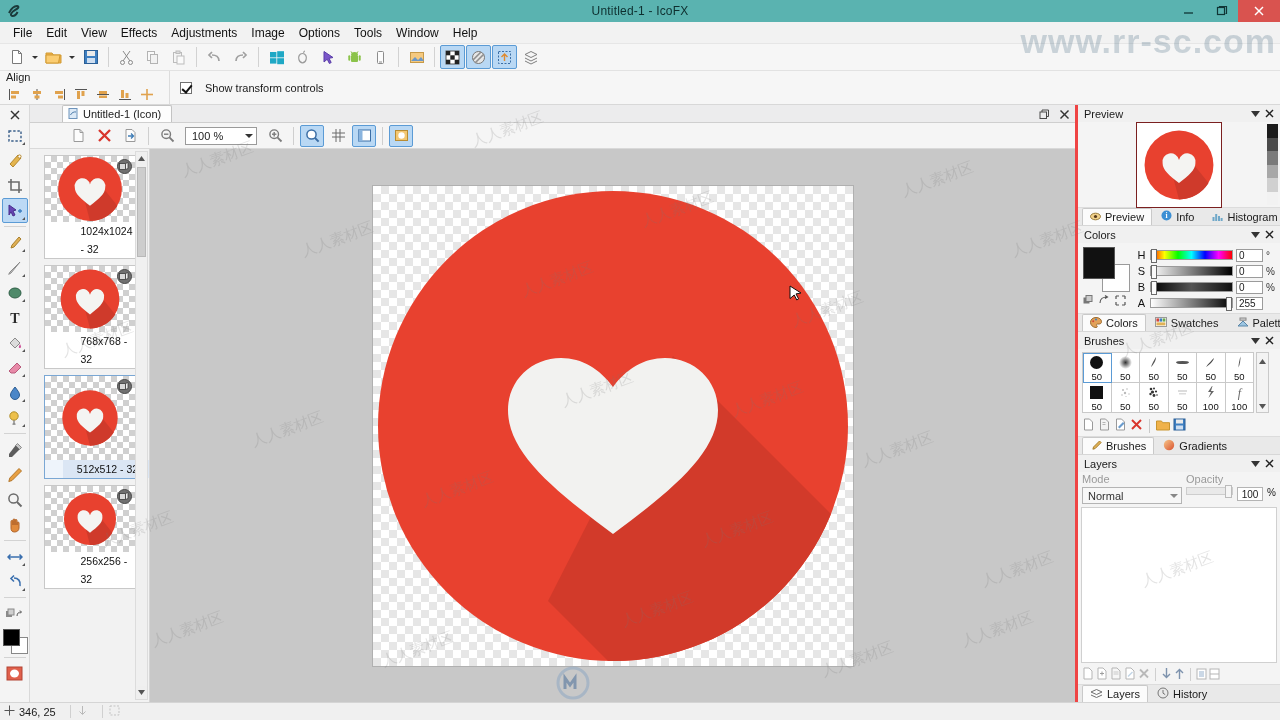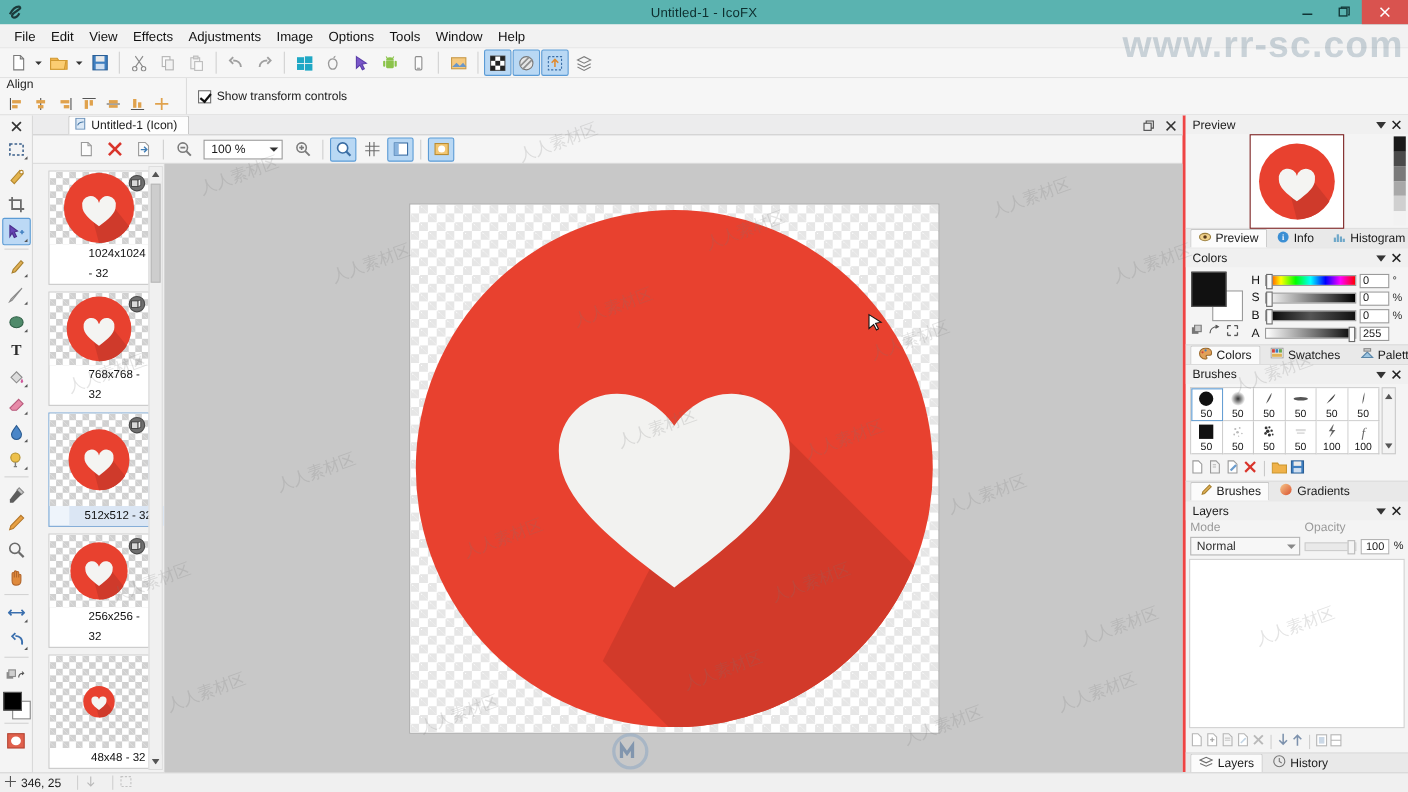--- a/index.html
+++ b/index.html
@@ -46,21 +46,21 @@
   .tarrow { width:10px; height:24px; display:flex; align-items:center; justify-content:center; }
   .tarrow:after { content:""; border-left:3px solid transparent; border-right:3px solid transparent; border-top:3.5px solid #333; }
 
   
   .optbar { height:34px; background:#f6f6f6; display:flex; flex:0 0 34px; border-bottom:1px solid #d8d8d8; }
   .alignbox { width:170px; position:relative; border-right:1px solid #dcdcdc; }
   .alignbox .lbl { position:absolute; top:0px; left:6px; font-size:11px; color:#222; }
   .alignrow { position:absolute; bottom:1px; left:4px; display:flex; gap:1px; }
   .abtn { width:21px; height:18px; display:flex; align-items:center; justify-content:center; }
   .optright { flex:1; display:flex; align-items:center; padding-left:10px; }
-  .chk { display:flex; align-items:center; gap:5px; font-size:11px; }
+  .chk { display:flex; align-items:center; gap:13px; font-size:11px; }
   .chkbox {
     width:12px; height:12px; border:1px solid #707070; background:#fff;
     position:relative; display:inline-block;
   }
   .chkbox:after {
     content:""; position:absolute; left:3px; top:0px; width:4px; height:8px;
     border:solid #111; border-width:0 2px 2px 0; transform:rotate(40deg);
   }
 
   
@@ -185,21 +185,21 @@
            display:flex; flex-direction:column; align-items:center; justify-content:flex-end; position:relative; }
   .bcell.sel { outline:1px solid #5b9bd5; outline-offset:-1px; }
   .bcell .bi { flex:1; display:flex; align-items:center; justify-content:center; width:100%; }
   .bcell .bn { font-size:9.5px; line-height:10px; color:#111; }
   .brushwrap { display:flex; }
   .bscroll { width:13px; margin-left:2px; border:1px solid #c9c9c9; background:#f3f3f3; display:flex; flex-direction:column; justify-content:space-between; align-items:center; padding:1px 0; }
   .brow2 { display:flex; align-items:center; gap:3px; padding:3px 4px; }
   .brow2 .bsep { width:1px; height:14px; background:#c9c9c9; margin:0 3px; }
 
   
-  .lrow { display:flex; align-items:center; gap:4px; padding:1px 4px; }
+  .lrow { display:flex; align-items:flex-start; gap:4px; padding:1px 4px; }
   .lrow .cap { font-size:11px; color:#9a9a9a; }
   .selbox { width:100px; height:17px; border:1px solid #b4b4b4; background:#f7f7f7; display:flex; align-items:center; justify-content:space-between; padding:0 3px 0 5px; font-size:11px; color:#333; }
   .selbox .cv:after { content:""; display:block; border-left:4px solid transparent; border-right:4px solid transparent; border-top:4px solid #888; }
   .optrack { flex:1; height:8px; background:#e9e9e9; border:1px solid #cdcdcd; position:relative; }
   .opknob { position:absolute; right:0; top:-3px; width:7px; height:13px; background:#f5f5f5; border:1px solid #bbb; }
   .opval { width:26px; height:14px; border:1px solid #b4b4b4; background:#fff; font-size:10px; line-height:13px; text-align:center; }
   .layerlist { flex:1; background:#fff; border:1px solid #d0d0d0; margin:2px 3px; }
   .layersbottom { display:flex; align-items:center; gap:2px; padding:2px 4px; }
 
   
@@ -764,30 +764,20 @@
             </div>
             <div class="cap">256x256 - 32</div>
             <div class="badge">
               <svg width="10" height="9" viewBox="0 0 10 9">
                   <rect x="0.5" y="1.5" width="6" height="6" fill="#d9d9d9" stroke="#3b3b3b" stroke-width=".8"></rect>
                   <path d="M6.5 1.5l2.5-1v6l-2.5 1z" fill="#efefef" stroke="#3b3b3b" stroke-width=".8"></path>
                 </svg>
             </div>
           </div>
 
-          <div class="thumb">
-            <div class="img">
-              <svg width="34" height="34" viewBox="0 0 100 100">
-                <circle cx="50" cy="50" r="42" fill="#e8412f"></circle>
-                <path d="M50 92a42 42 0 0036-20L62 42 40 54z" fill="#cf3a2b"></path>
-                <path d="M50 72c-12-9-20-16-20-24a10 10 0 0120-4 10 10 0 0120 4c0 8-8 15-20 24z" fill="#f4f4f2"></path>
-              </svg>
-            </div>
-            <div class="cap">48x48 - 32</div>
-          </div>
 
           <div class="vscroll">
             <div class="up">
               <svg width="7" height="5" viewBox="0 0 7 5">
                   <path d="M3.5 0L7 5H0z" fill="#555"></path>
                 </svg>
             </div>
             <div class="thumbbar"></div>
             <div class="dn" style="position:absolute;bottom:0;left:0;right:0;">
               <svg width="7" height="5" viewBox="0 0 7 5">

